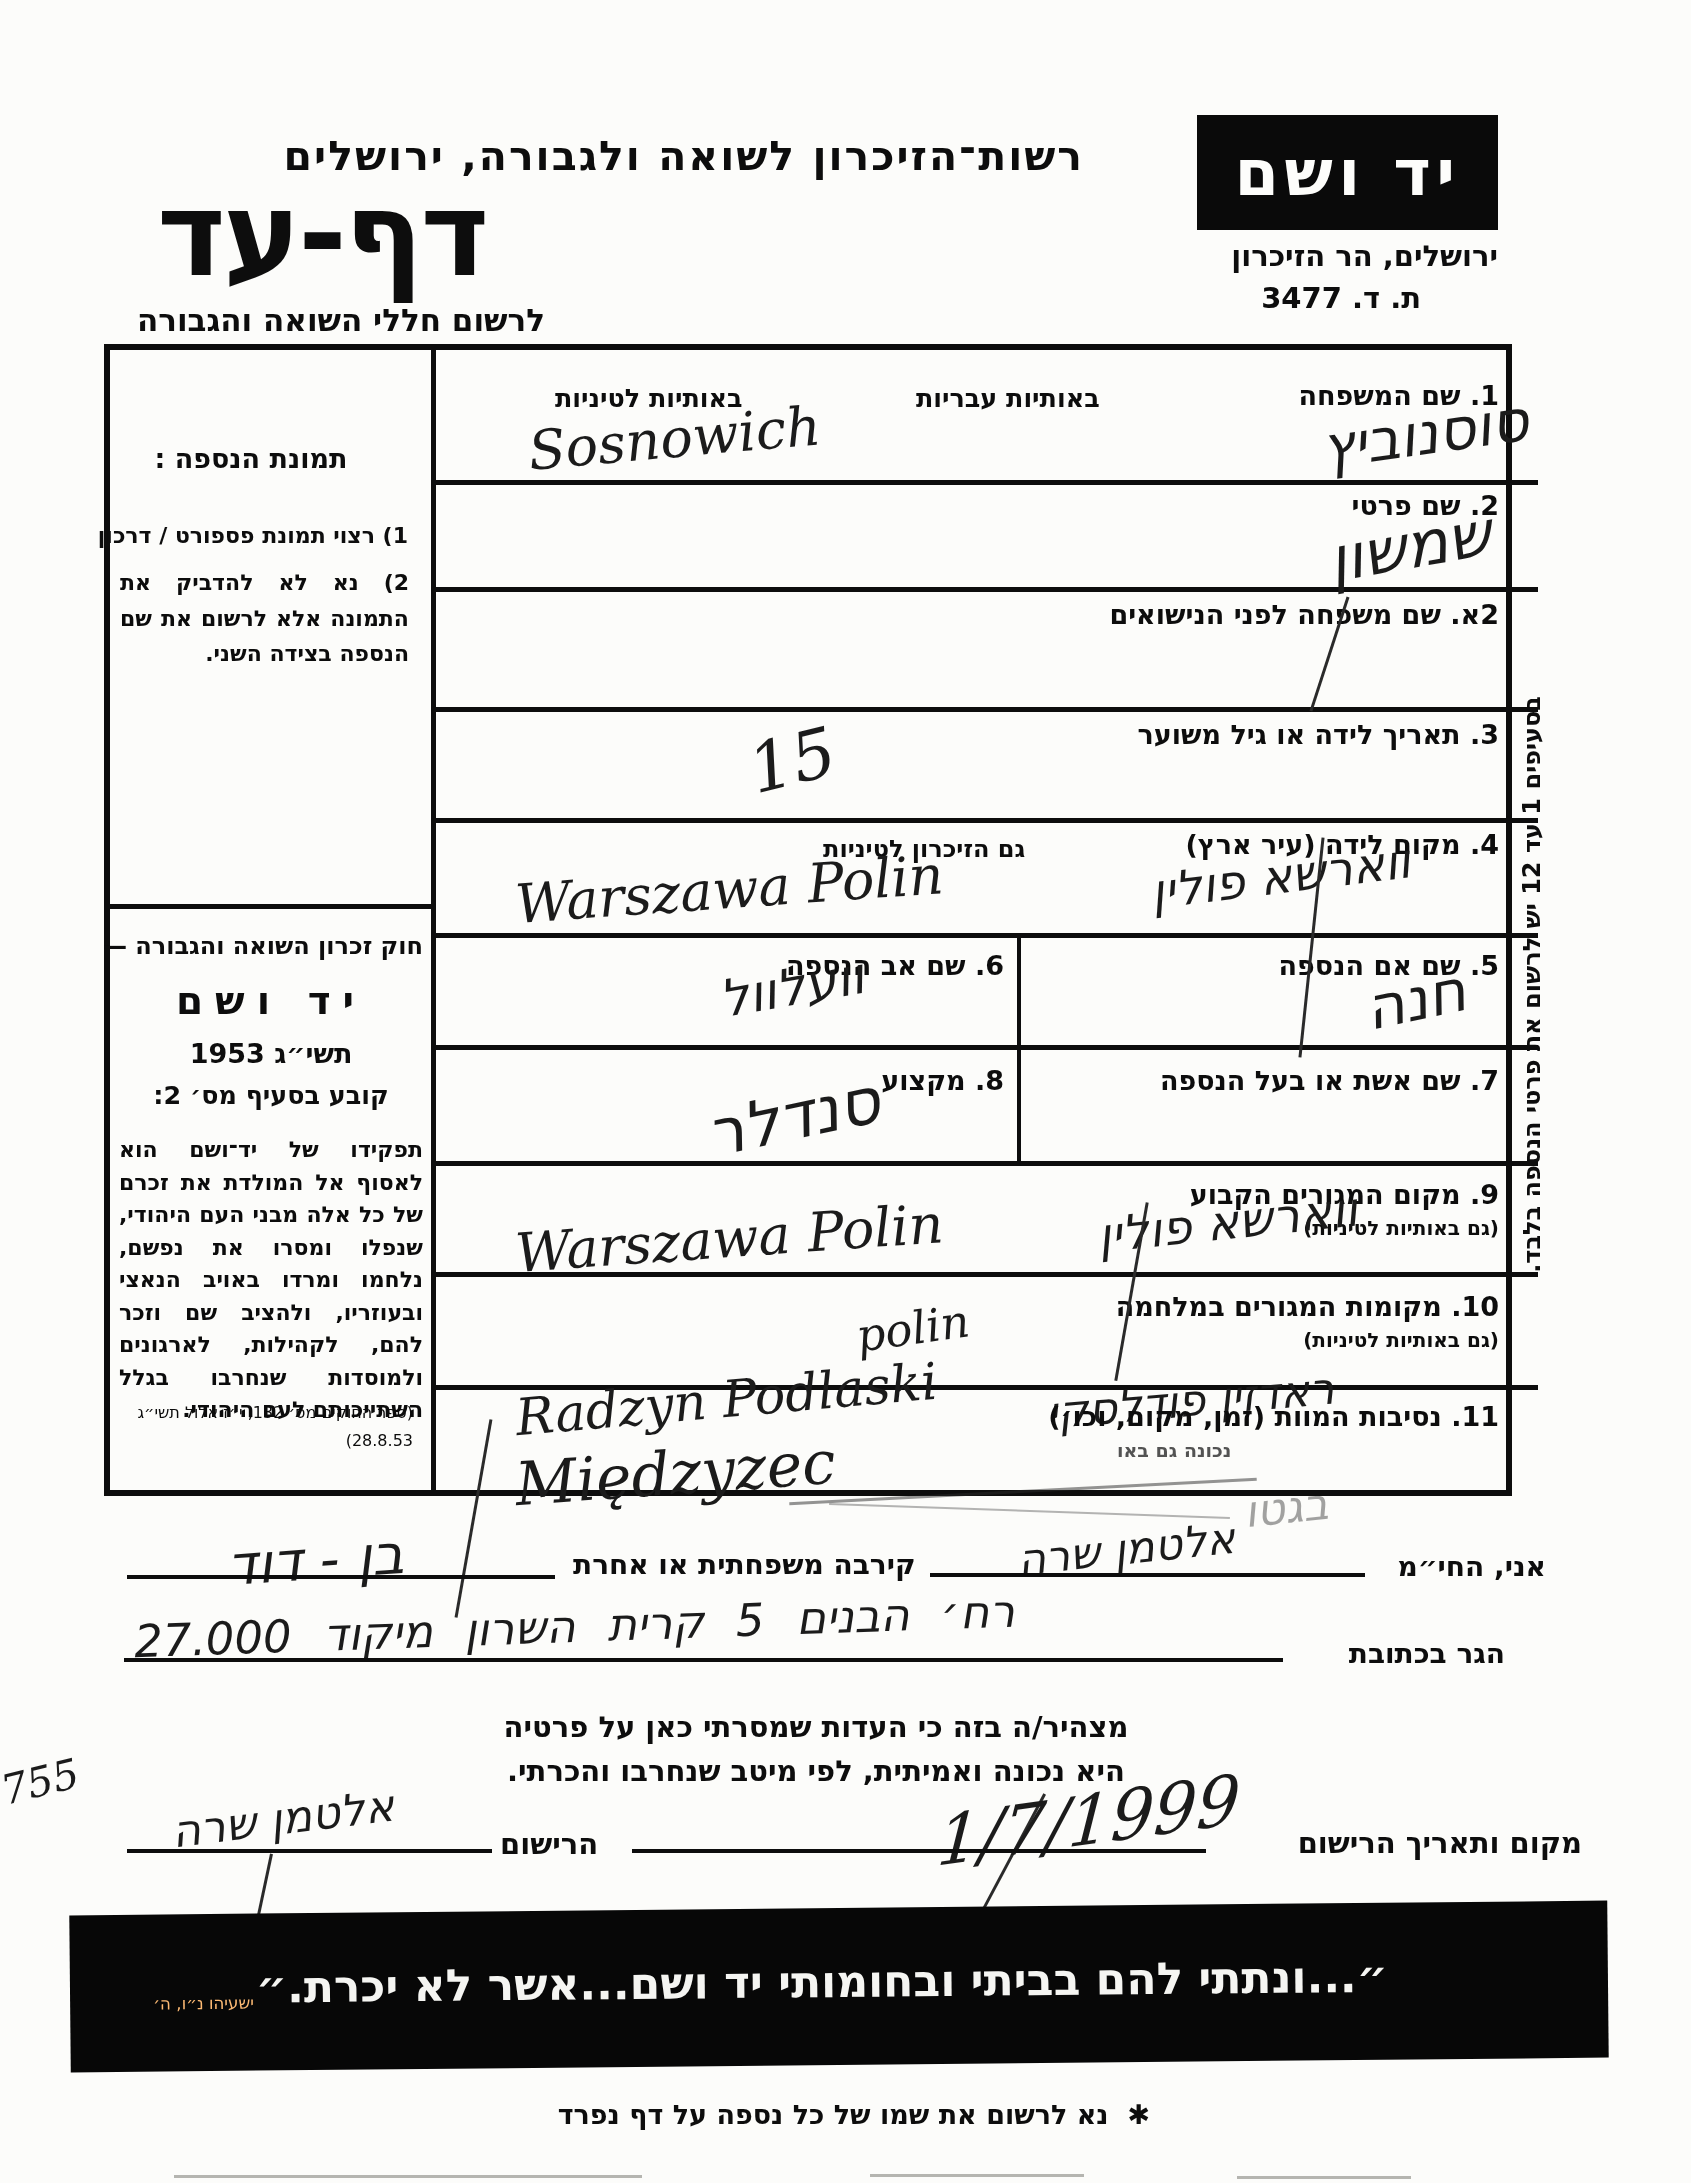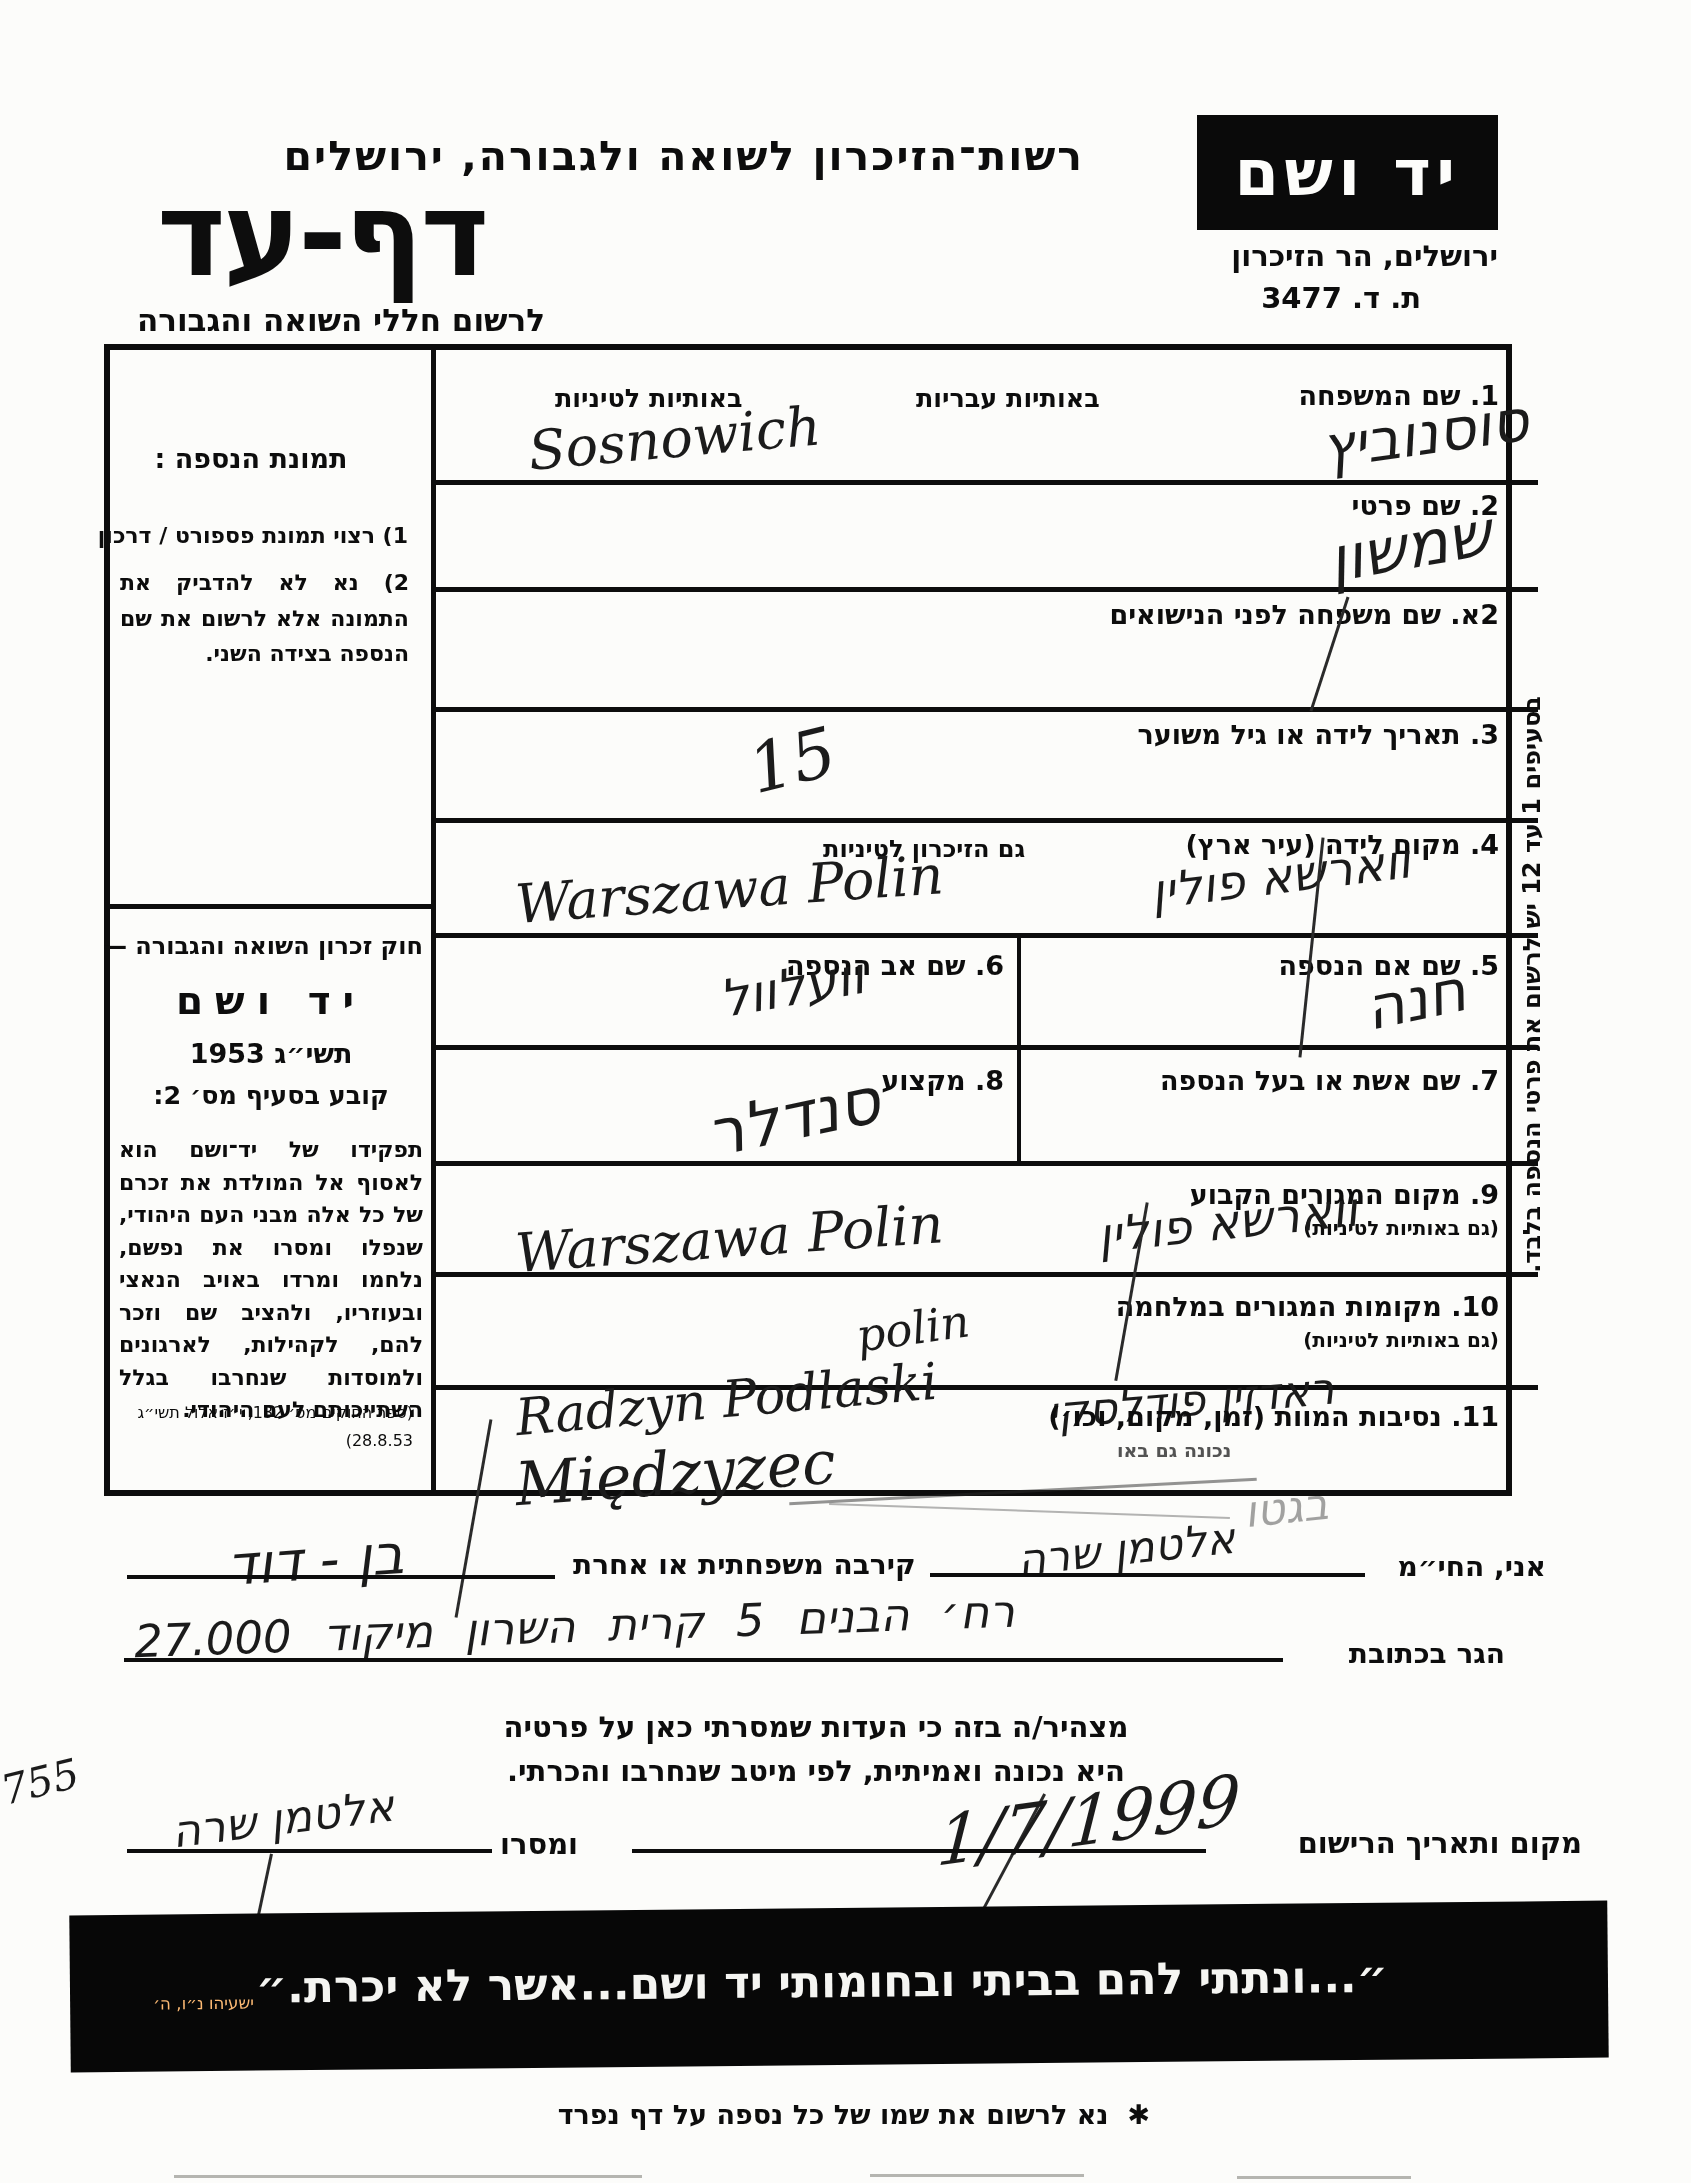--- a/index.html
+++ b/index.html
@@ -133,21 +133,21 @@
   <div class="hw" style="left:134px;top:1600px;font-size:45px;word-spacing:17.4px;transform:rotate(-2deg);">רח׳ הבנים 5  קרית השרון  מיקוד 27.000</div>
   <div class="hln" style="left:124px;top:1658px;width:1159px;height:4px;"></div>
 
   <div class="lbl ctr" style="left:428px;top:1710px;width:776px;font-size:29px;">מצהיר/ה בזה כי העדות שמסרתי כאן על פרטיה</div>
   <div class="lbl ctr" style="left:428px;top:1754px;width:776px;font-size:29px;">היא נכונה ואמיתית, לפי מיטב שנחרבו והכרתי.</div>
 
   <div class="lbl" style="left:1217px;top:1826px;width:365px;font-size:29px;">מקום ותאריך הרישום</div>
   <div class="hwl" style="left:936px;top:1781px;font-size:68px;transform:rotate(-8deg) skewX(-12deg);">1/7/1999</div>
   <div class="hln" style="left:632px;top:1849px;width:574px;height:4px;"></div>
 
-  <div class="lbl" style="left:500px;top:1827px;font-size:29px;">ומסרו</div>
+  <div class="lbl" style="left:500px;top:1827px;font-size:29px;">הרישום</div>
   <div class="hw" style="left:171px;top:1793px;font-size:44px;transform:rotate(-7deg);">אלטמן שרה</div>
   <div class="hln" style="left:127px;top:1849px;width:365px;height:4px;"></div>
 
   <div class="hwl" style="left:1.3px;top:1758px;font-size:41px;transform:rotate(-14deg);">755</div>
 
   <div class="banner" style="left:70px;top:1908px;width:1538px;height:157px;">
     <div class="banner-quote" style="left:194px;top:48px;width:1124px;font-size:44px;text-align:center;">״...ונתתי להם בביתי ובחומותי יד ושם...אשר לא יכרת.״</div>
     <div class="banner-src" style="left:47px;top:79px;font-size:16.7px;">ישעיהו נ״ו, ה׳</div>
   </div>
 

